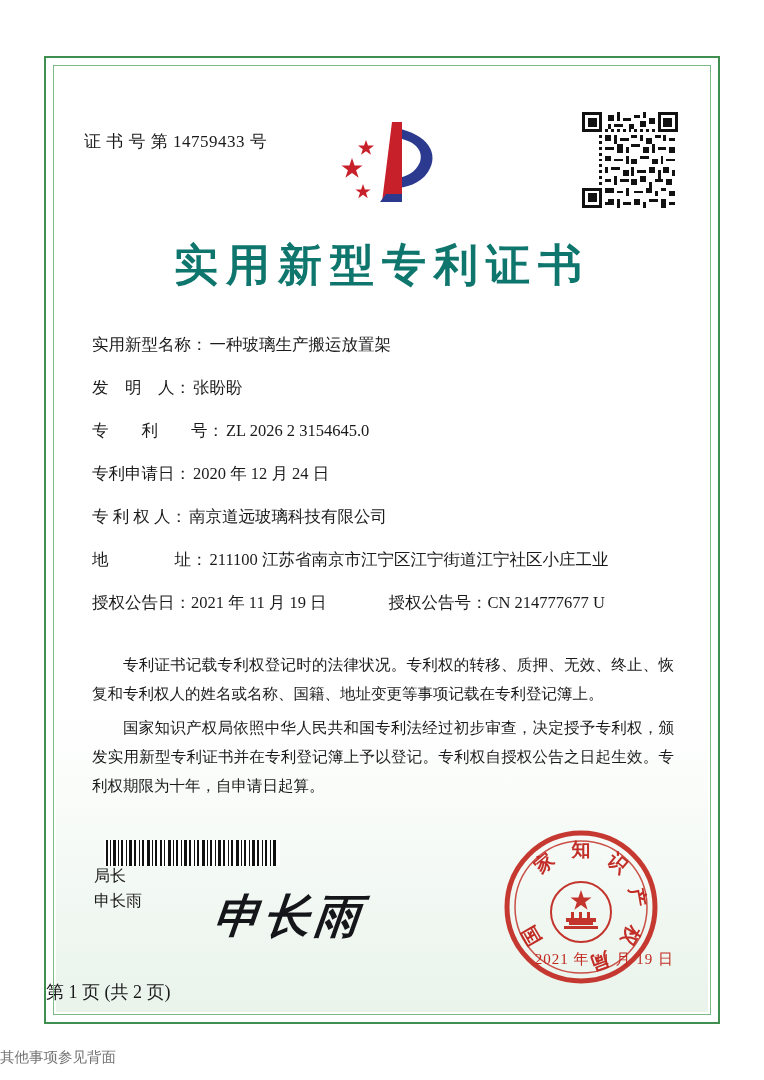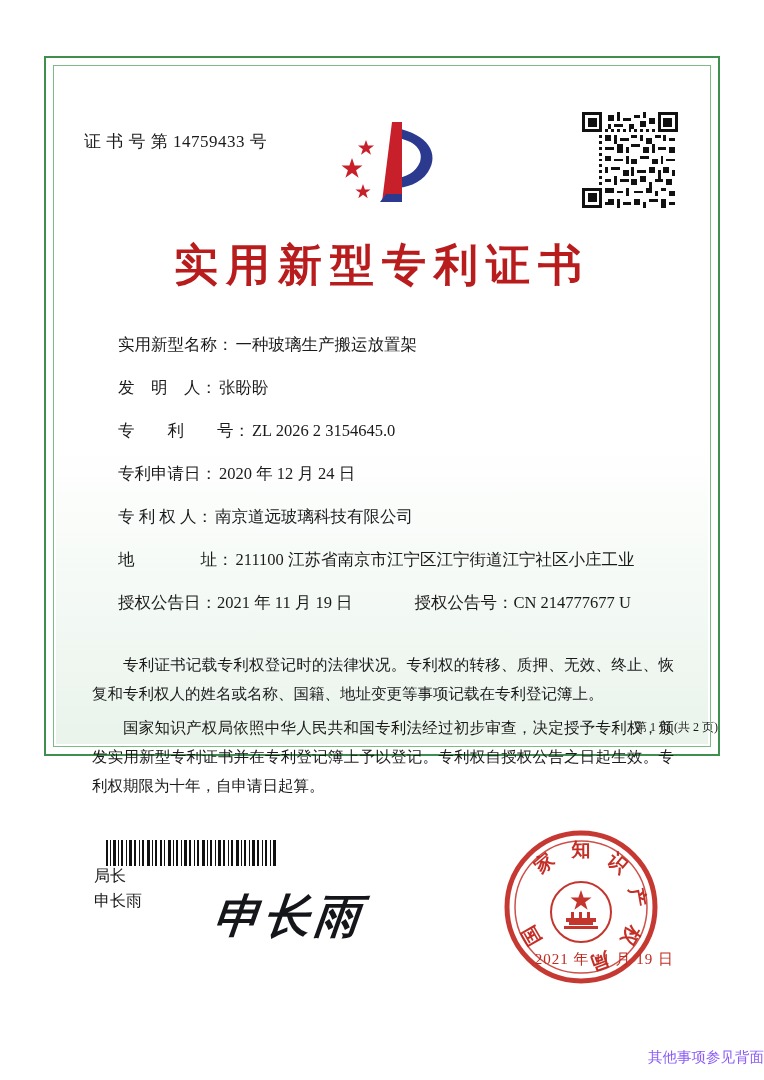--- a/index.html
+++ b/index.html
@@ -15,21 +15,21 @@
     color: #1a1a1a;
     overflow: hidden;
   }
 
   
   .cert {
     position: absolute;
     left: 44px;
     top: 56px;
     width: 676px;
-    height: 700px;
+    height: 968px;
     border: 2px solid #3f8f4f;
     box-sizing: border-box;
     background: #ffffff;
   }
   .cert::after {
     content: "";
     position: absolute;
     left: 7px;
     top: 7px;
     right: 7px;
@@ -84,41 +84,40 @@
   .title {
     position: absolute;
     left: 0;
     right: 0;
     top: 178px;
     text-align: center;
     font-family: "Liberation Serif", serif;
     font-weight: bold;
     font-size: 44px;
     letter-spacing: 8px;
-    color: #b91c1c;
+    color: #0f766e;
   }
 
   
   .fields {
     position: absolute;
     left: 46px;
     top: 275px;
     right: 44px;
     font-size: 16.5px;
     line-height: 1.45;
   }
   .field {
     display: flex;
     align-items: flex-start;
     margin-bottom: 19px;
   }
   .field .lbl {
     flex: 0 0 auto;
     white-space: pre;
-    margin-left: 26px;
   }
   .field .val {
     flex: 1 1 auto;
     padding-left: 2px;
   }
   .field .val .line2 {
     display: block;
     padding-left: 16px;
   }
   .field.two-col .right {
@@ -187,31 +186,31 @@
     color: #c02a20;
     letter-spacing: 1px;
   }
 
   
   .page-no {
     position: absolute;
     left: 0;
     right: 0;
     bottom: 18px;
-    text-align: right;
-    font-size: 12px;
+    text-align: left;
+    font-size: 18px;
   }
   .outside-note {
     position: absolute;
     left: 0;
     right: 0;
     top: 1048px;
-    text-align: right;
+    text-align: left;
     font-size: 14.5px;
-    color: #8b5cf6;
+    color: #737373;
   }
 </style>
 </head>
 <body>
 
 <div class="cert">
   <div class="tint"></div>
   <div class="inner">
 
     <div class="cert-no">证 书 号 第 14759433 号</div>

